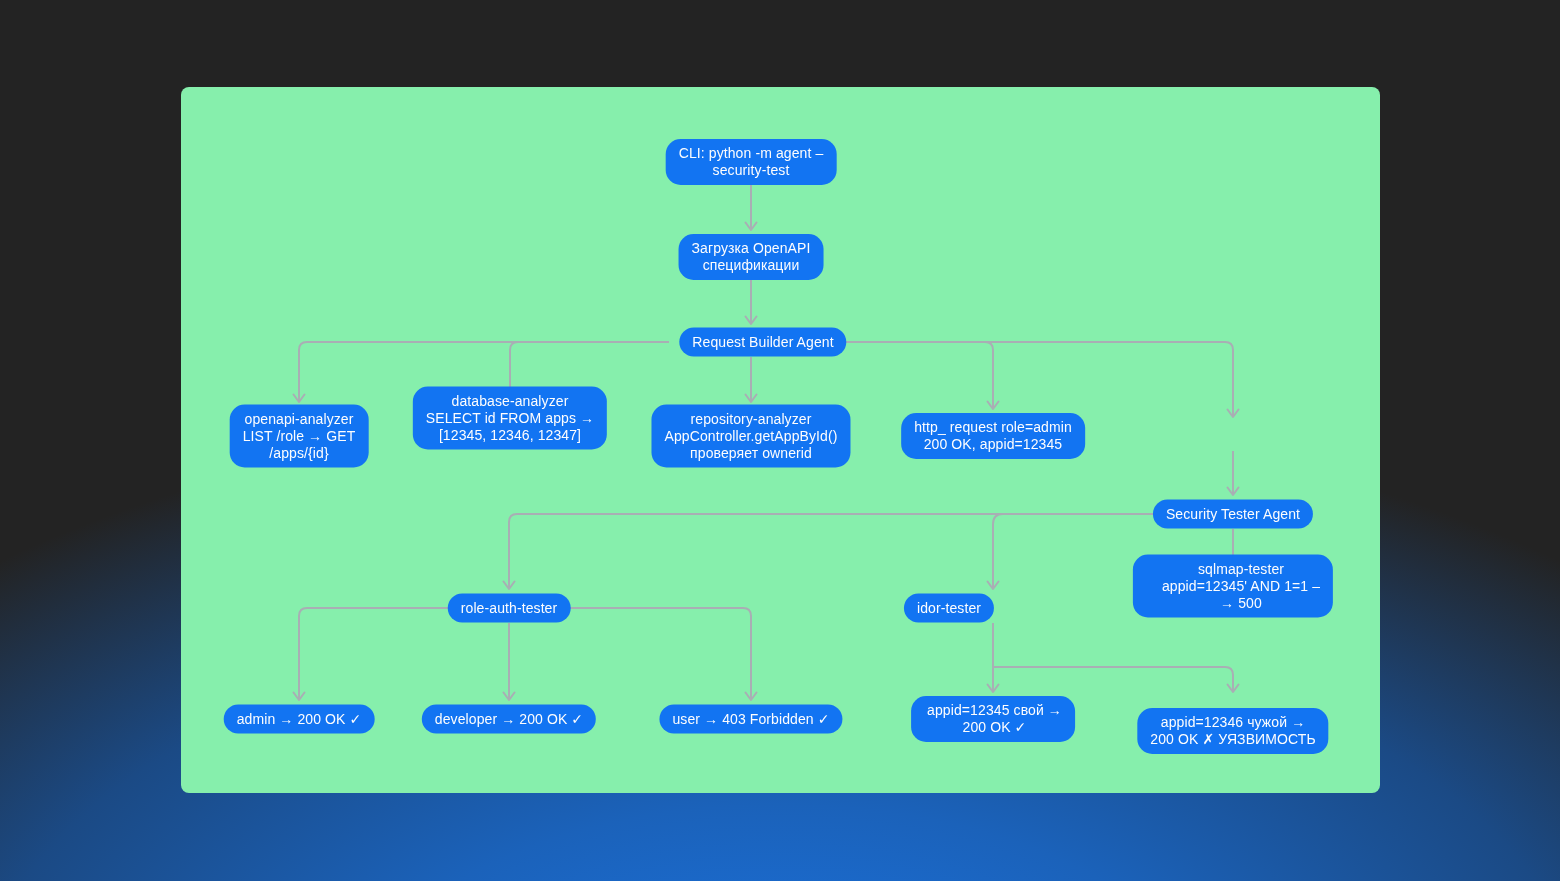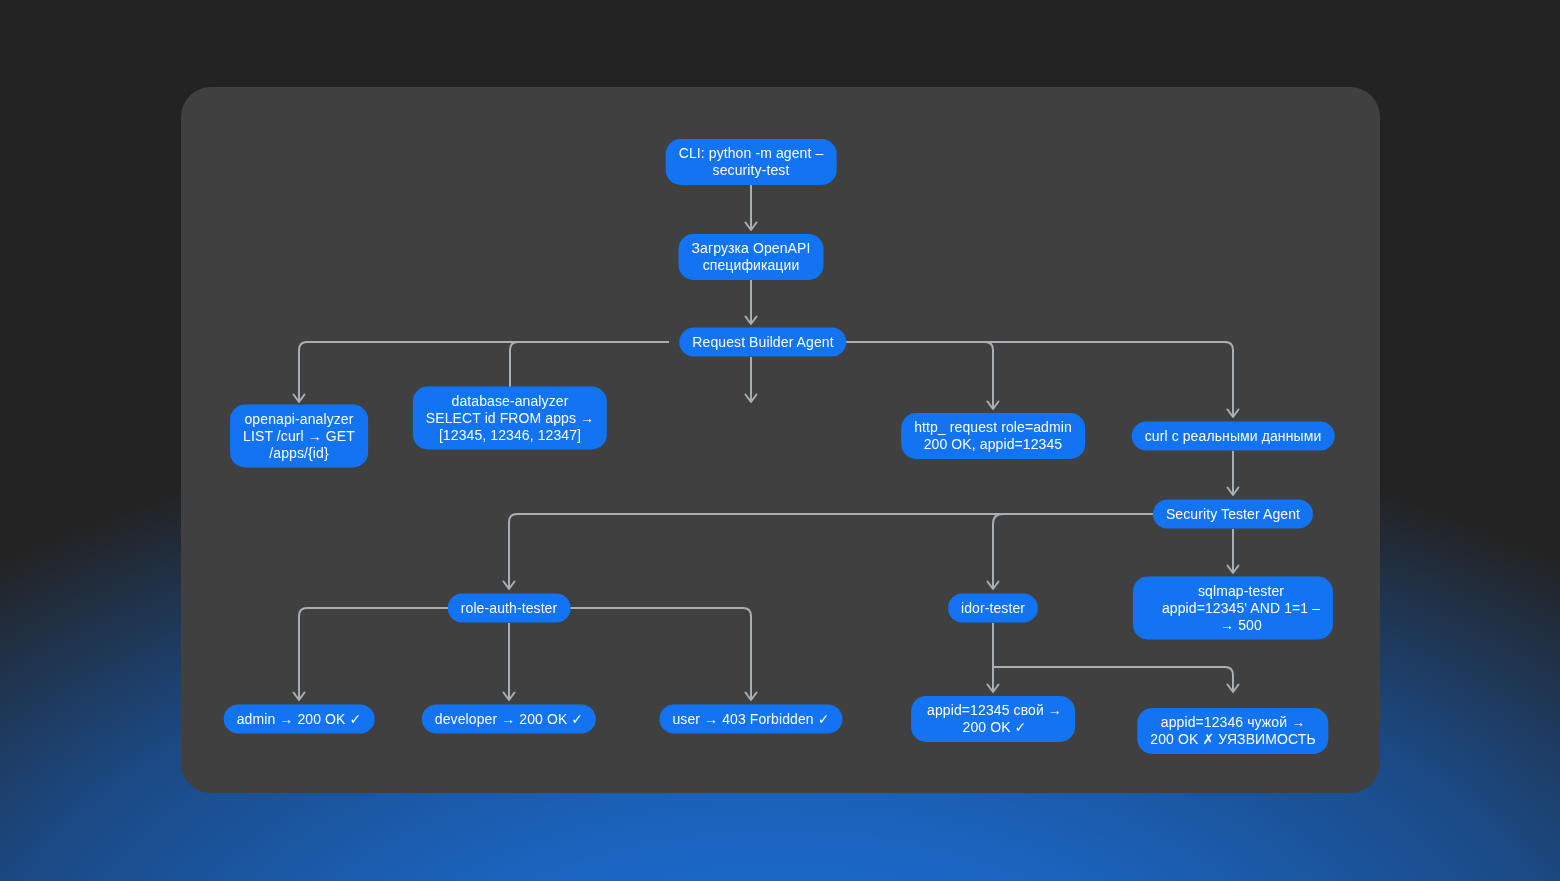--- a/index.html
+++ b/index.html
@@ -8,21 +8,21 @@
     font-family:"Liberation Sans","DejaVu Sans",sans-serif;
     background:#232323;
   }
   .bg-glow{
     position:absolute;inset:0;
     background:radial-gradient(100% 95% at 50% 118%,
       #1a74e4 0%, #1b62ba 28%, #1b4a85 52%, rgba(35,35,35,0) 76%);
   }
   .card{
     position:absolute;left:181px;top:87px;width:1199px;height:706px;
-    background:#404040;border-radius:30px;
+    background:#86efac;border-radius:8px;
   }
   svg.connectors{position:absolute;left:0;top:0;width:1199px;height:706px;}
   svg.connectors path{fill:none;stroke:#a9aeb4;stroke-width:2;}
   .node{
     position:absolute;transform:translate(-50%,-50%);
     background:#1274f2;color:#fdfdfe;
     font-size:14px;line-height:17px;letter-spacing:.1px;
     text-align:center;white-space:pre;
     padding:6px 13px;border-radius:15px;
     box-sizing:border-box;
@@ -31,22 +31,22 @@
   #n-cli{left:570px;top:75px;}
   #n-spec{left:570px;top:170px;}
   #n-builder{left:582px;top:255px;}
   #n-openapi{left:118px;top:349px;}
   #n-database{left:329px;top:331px;}
   #n-repo{left:570px;top:349px;}
   #n-http{left:812px;top:349px;}
   #n-curl{left:1052px;top:349px;}
   #n-sec{left:1052px;top:427px;}
   #n-role{left:328px;top:521px;text-align:center;}
-  #n-idor{left:812px;top:521px;}
-  #n-sqlmap{left:1052px;top:521px;padding-left:29px;}
+  #n-idor{left:768px;top:521px;}
+  #n-sqlmap{left:1052px;top:499px;padding-left:29px;}
   #n-admin{left:118px;top:632px;}
   #n-dev{left:328px;top:632px;}
   #n-user{left:570px;top:632px;text-align:center;}
   #n-own{left:812px;top:632px;padding-left:16px;}
   #n-foreign{left:1052px;top:632px;margin-top:12px;}
 </style>
 </head>
 <body>
 
 <div class="bg-glow"></div>
@@ -83,28 +83,30 @@
     <path d="M 812 536 L 812 605" marker-end="url(#arrow)"></path>
     <path d="M 812 580 L 1044 580 Q 1052 580 1052 588 L 1052 605" marker-end="url(#arrow)"></path>
   </svg>
 
   <div class="node" id="n-cli">CLI: python -m agent –
 security-test</div>
   <div class="node" id="n-spec">Загрузка OpenAPI
 спецификации</div>
   <div class="node" id="n-builder">Request Builder Agent</div>
   <div class="node" id="n-openapi">openapi-analyzer
-LIST /curl → GET
+LIST /role → GET
 /apps/{id}</div>
   <div class="node" id="n-database">database-analyzer
 SELECT id FROM apps →
 [12345, 12346, 12347]</div>
+  <div class="node" id="n-repo">repository-analyzer
+AppController.getAppById()
+проверяет ownerid</div>
   <div class="node" id="n-http">http_ request role=admin
 200 OK, appid=12345</div>
-  <div class="node" id="n-curl">curl с реальными данными</div>
   <div class="node" id="n-sec">Security Tester Agent</div>
   <div class="node" id="n-role">role-auth-tester</div>
   <div class="node" id="n-idor">idor-tester</div>
   <div class="node" id="n-sqlmap">sqlmap-tester
 appid=12345' AND 1=1 –
 → 500</div>
   <div class="node" id="n-admin">admin → 200 OK ✓</div>
   <div class="node" id="n-dev">developer → 200 OK ✓</div>
   <div class="node" id="n-user">user → 403 Forbidden ✓</div>
   <div class="node" id="n-own">appid=12345 свой →

